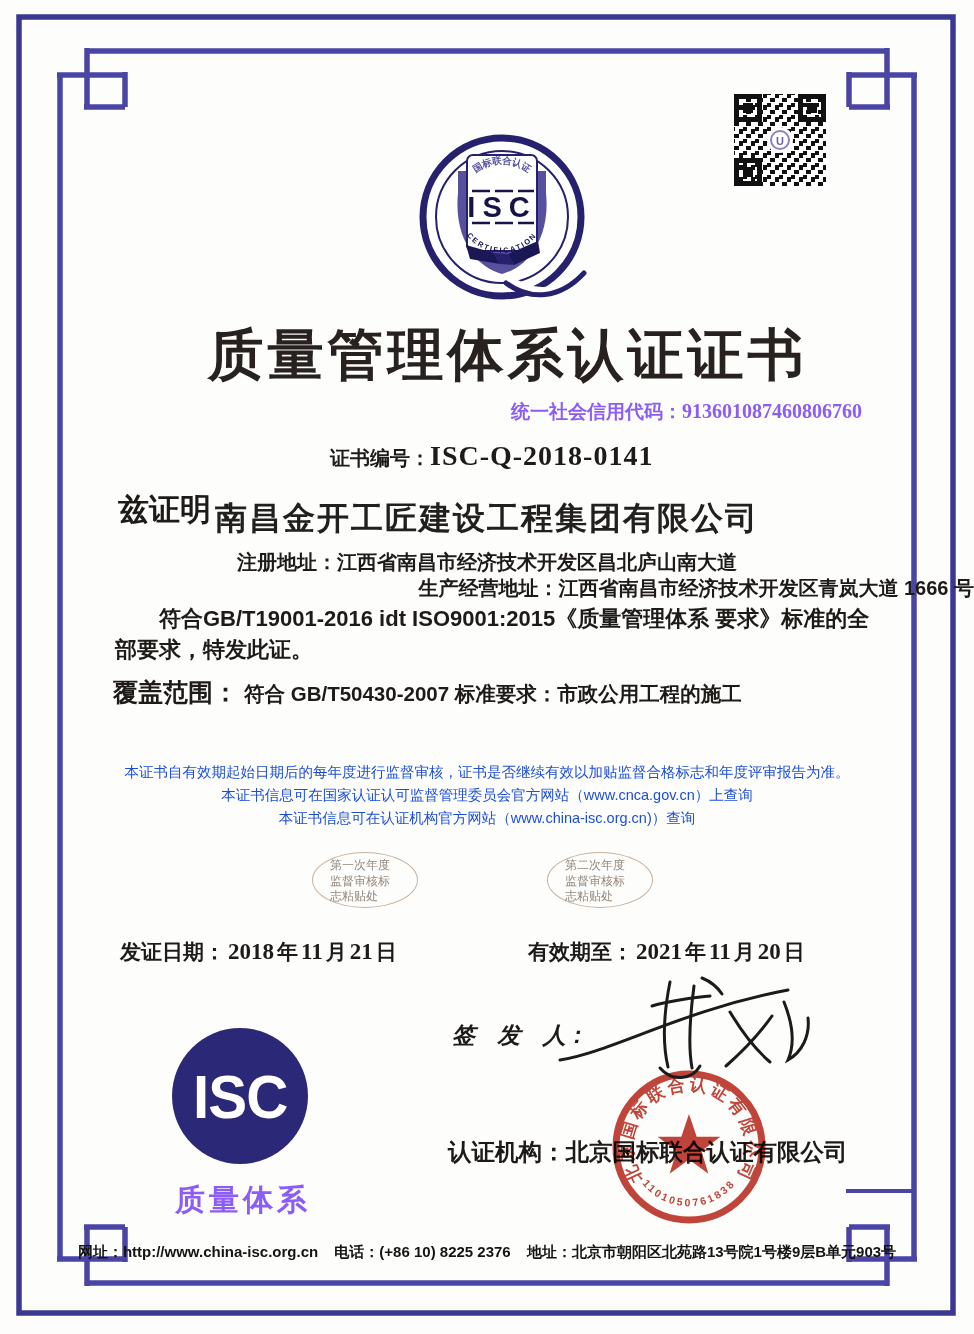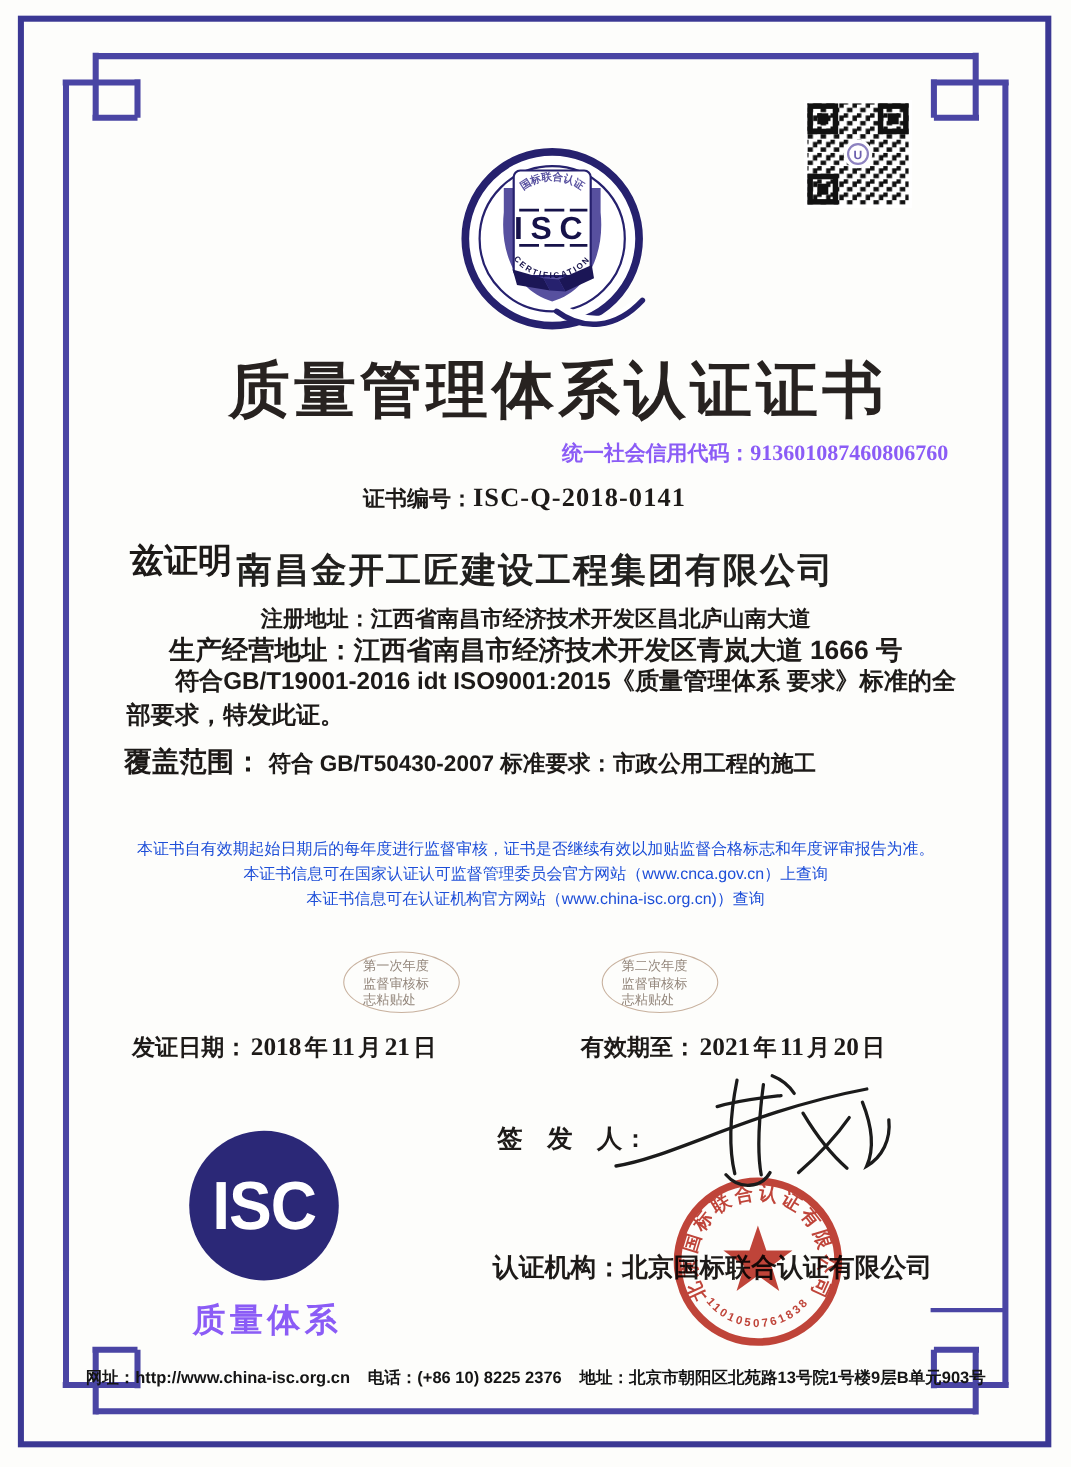--- a/index.html
+++ b/index.html
@@ -8,45 +8,45 @@
   .abs{position:absolute;}
   svg text{font-family:"Liberation Sans",sans-serif;}
   .serif{font-family:"Liberation Serif",serif;font-weight:700;}
 
   
   .title{top:318px;left:0;right:0;text-align:center;font-size:56px;font-weight:900;
          letter-spacing:4px;color:#272220;margin-left:41px;}
   .credit{top:399px;right:112px;font-size:19px;font-weight:600;color:#8b5cf6;}
   .credit .serif{font-size:20px;}
   .certno{top:440px;left:330px;font-size:20px;font-weight:600;}
-  .certno .serif{font-size:24px;letter-spacing:1px;margin-top:18px;}
+  .certno .serif{font-size:28px;letter-spacing:1px;margin-top:18px;}
 
   .certify{top:489px;left:118px;font-size:31px;font-weight:600;}
   .company{top:497px;left:0;right:0;text-align:center;font-size:32px;font-weight:800;
            letter-spacing:2px;color:#21201e;}
   .addr1{top:549px;left:0;right:0;text-align:center;font-size:20px;font-weight:700;}
-  .addr2{top:575px;left:0;right:0;text-align:center;font-size:24px;font-weight:700;}
+  .addr2{top:575px;left:0;right:0;text-align:right;font-size:20px;font-weight:700;}
   .clause{top:603px;left:115px;width:762px;font-size:22px;font-weight:700;line-height:31px;
           text-indent:2em;}
   .scope{top:676px;left:113px;display:flex;align-items:baseline;}
   .scope-label{font-size:25px;font-weight:700;}
   .scope-text{font-size:20.5px;font-weight:700;margin-left:6px;}
 
   .notes{top:761px;left:107px;width:760px;text-align:center;font-size:14.5px;
          font-weight:400;line-height:23px;color:#1d4ed8;}
 
   .oval{top:852px;width:106px;height:56px;border:1.5px solid #c8b19e;border-radius:50%;
-        color:#93867b;font-size:12px;line-height:15.5px;padding:5px 0 0 17px;box-sizing:border-box;margin-top:13px;}
+        color:#93867b;font-size:12px;line-height:15.5px;padding:5px 0 0 17px;box-sizing:border-box;}
   .oval1{left:312px;} .oval2{left:547px;}
 
   .dates{top:938px;font-size:21px;font-weight:700;text-align:center;}
   .dates .serif{font-size:23px;margin:0 3px;}
   .d1{left:120px;} .d2{left:528px;}
 
-  .signer{top:1020px;left:452px;font-size:23px;font-weight:600;letter-spacing:8px;}
+  .signer{top:1020px;left:452px;font-size:23px;font-weight:600;letter-spacing:8px;font-style:italic;}
   .sig{left:552px;top:972px;z-index:3;}
 
   .agency{top:1136px;left:448px;font-size:23.5px;font-weight:600;z-index:1;}
   .stamp{left:608px;top:1066px;z-index:2;mix-blend-mode:multiply;opacity:.93;}
 
   .logoB-circle{left:172px;top:1028px;width:136px;height:136px;border-radius:50%;
         background:#2b2877;display:flex;align-items:center;justify-content:center;}
   .logoB-letters{color:#fff;font-size:62px;font-weight:900;letter-spacing:-1px;transform:scaleX(.94);}
   .logoB-caption{left:150px;top:1180px;width:186px;text-align:center;font-size:30px;
         font-weight:800;letter-spacing:4px;color:#8b5cf6;}

